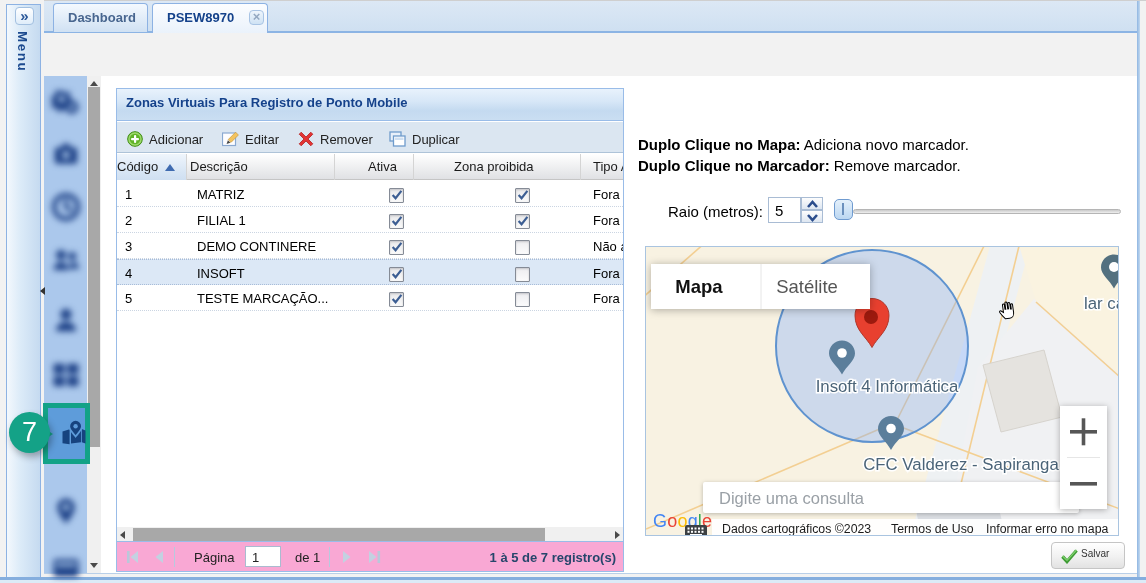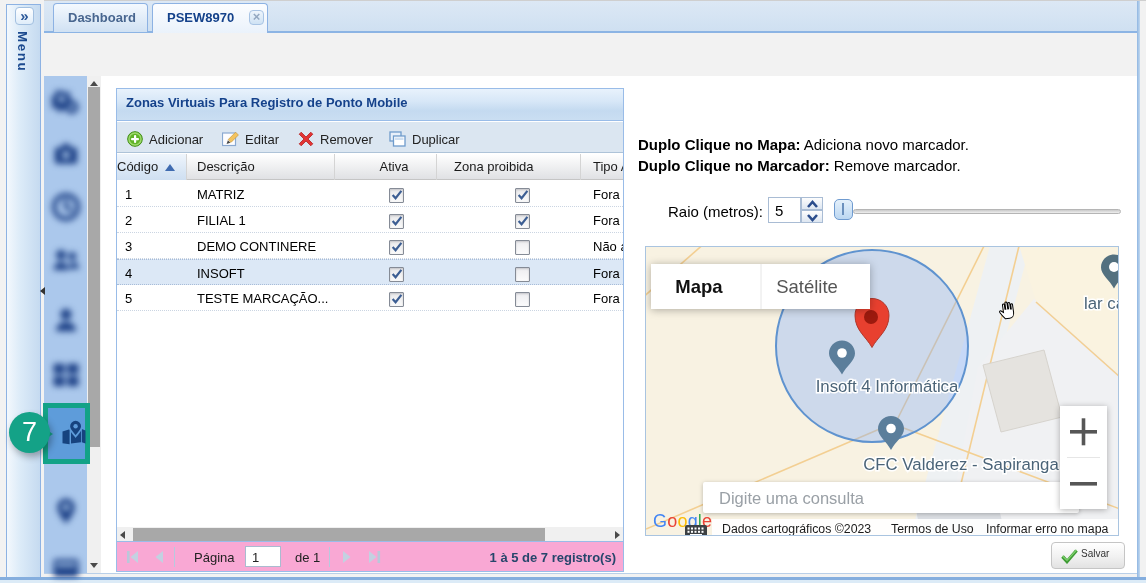--- a/index.html
+++ b/index.html
@@ -177,22 +177,22 @@
               <rect x="4.5" y="5" width="11.5" height="10" fill="#fff" stroke="#6f9ccc" stroke-width="1.3"></rect>
               <rect x="6" y="6.5" width="8.5" height="2.5" fill="#cfe0f2"></rect>
             </svg>
           <span>Duplicar</span>
         </div>
       </div>
       <div id="gcolhdr">
         <div class="gcol" style="left:0;width:70px;background:linear-gradient(#eff5fc,#d7e5f4 70%,#cfdff1);">Código <svg width="10" height="7" viewBox="0 0 10 7" style="margin-left:3px;">
               <path d="M5 0 L10 7 L0 7 Z" fill="#3f6bb0"></path>
             </svg></div>
-        <div class="gcol" style="left:71px;width:147px;padding-left:9px;">Descrição</div>
-        <div class="gcol" style="left:219px;width:101px;text-align:center;padding-left:16px;">Ativa</div>
+        <div class="gcol" style="left:71px;width:147px;padding-left:2px;">Descrição</div>
+        <div class="gcol" style="left:219px;width:78px;text-align:center;padding-left:16px;">Ativa</div>
         <div class="gcol" style="left:321px;width:143px;text-align:left;padding-left:16px;">Zona proibida</div>
         <div class="gcol" style="left:465px;width:41px;padding-left:11px;border-right:none;overflow:hidden;">Tipo A</div>
       </div>
       <div id="gridrows">
         <div class="grow" style="top:92px;">
           <span class="gcell" style="left:8px;">1</span>
             <span class="gcell" style="left:80px;">MATRIZ</span>
           <span class="cbx" style="left:272px;">
               <svg viewBox="0 0 11 10">
                 <path d="M1.5 4.5 L4.2 7.5 L9.5 0.8" fill="none" stroke="#3c5e93" stroke-width="2"></path>

